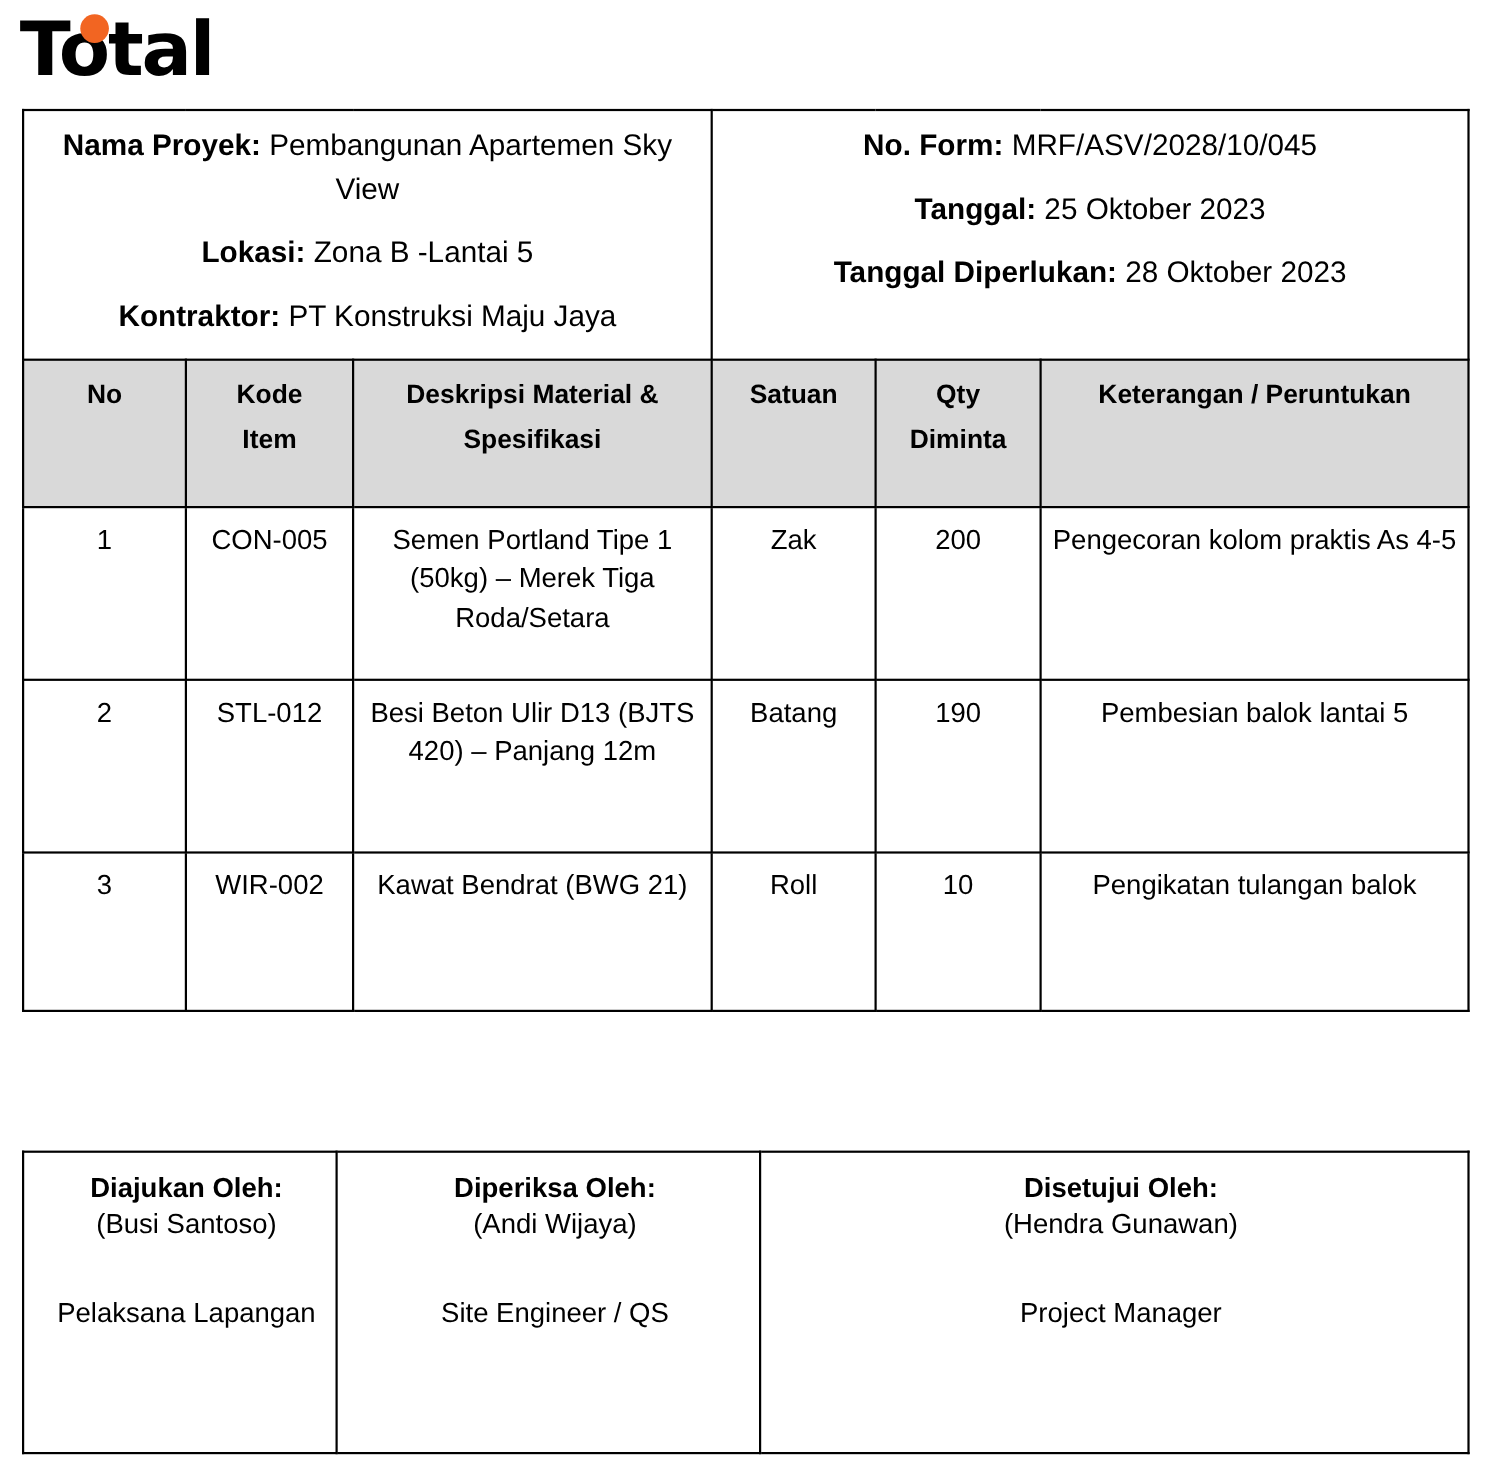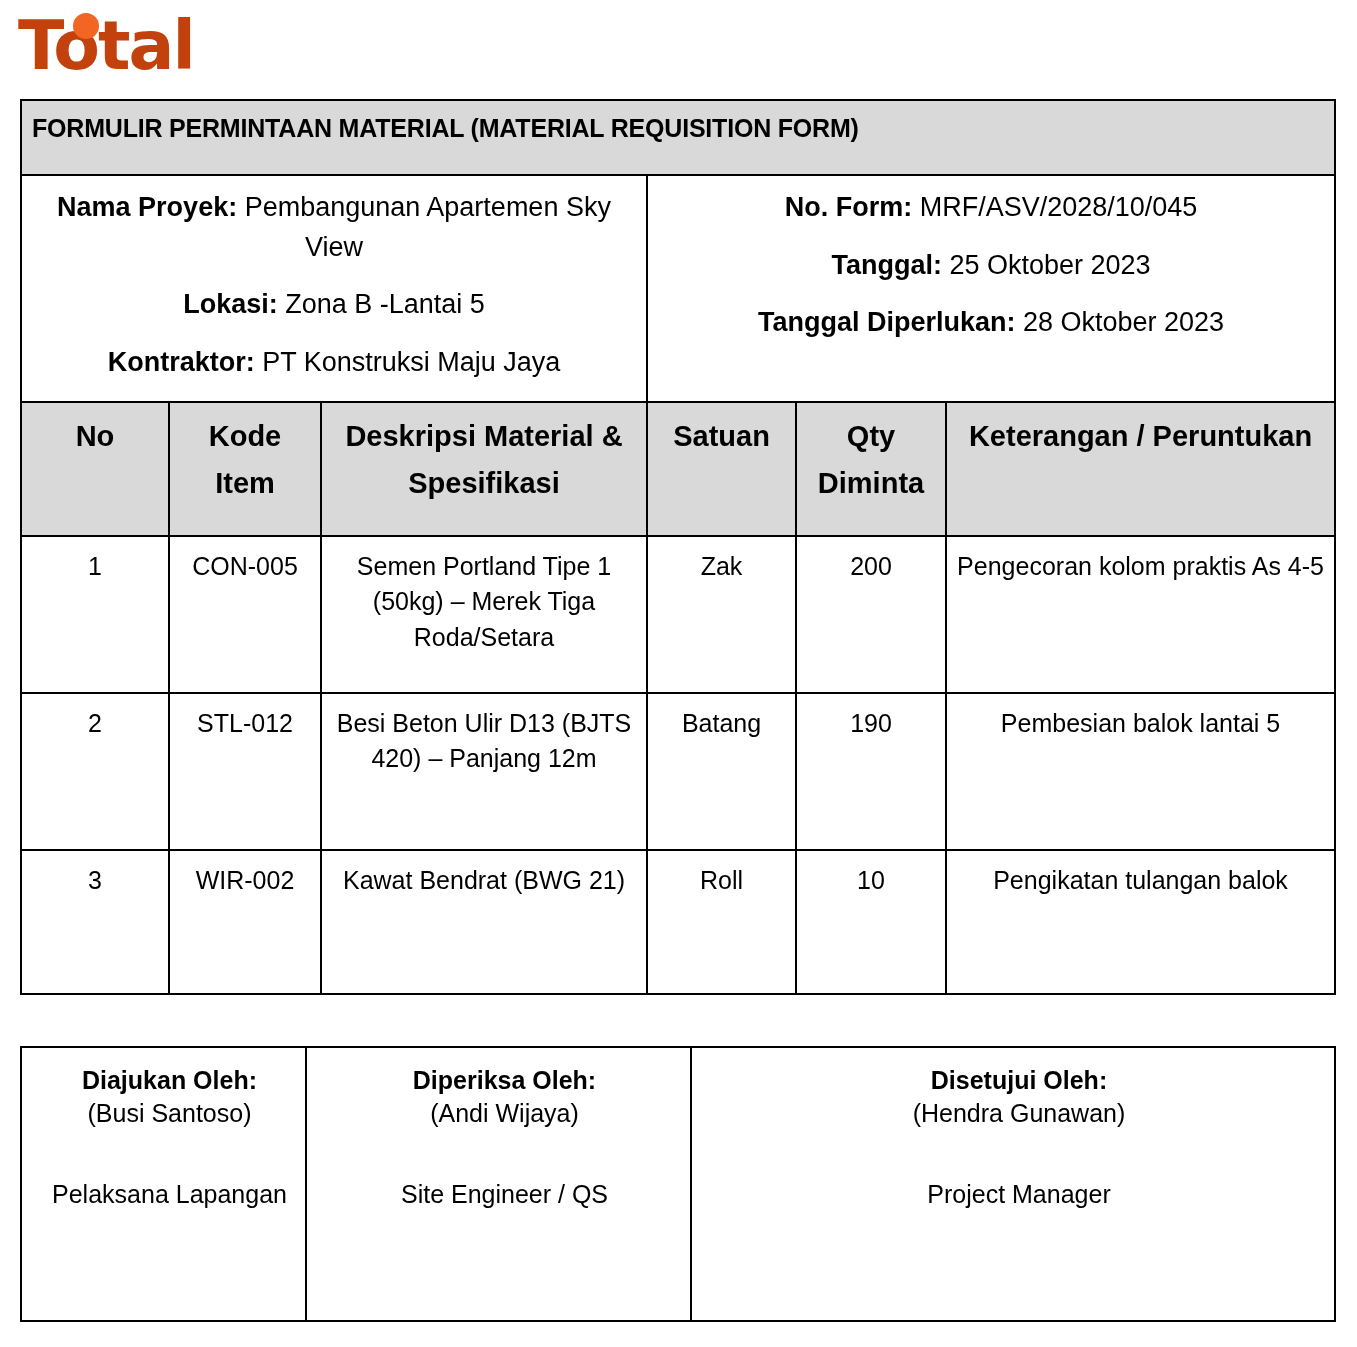--- a/index.html
+++ b/index.html
@@ -21,21 +21,21 @@
     left: 18px;
     top: 2px;
     height: 88px;
   }
   .logo-text {
     font-family: "DejaVu Sans", sans-serif;
     font-weight: bold;
     font-size: 68px;
     line-height: 88px;
     letter-spacing: -2px;
-    color: #c2410c;
+    color: #000000;
     display: block;
   }
   .logo-dot {
     position: absolute;
     left: 55px;
     top: 11px;
     width: 26px;
     height: 26px;
     border-radius: 50%;
     background: #f26522;
@@ -73,21 +73,21 @@
     text-align: center;
   }
   .info-cell .line { margin-bottom: 18px; }
   .info-cell .line:last-child { margin-bottom: 4px; }
   .info-cell b { font-weight: bold; }
 
   .col-hdr {
     background: #d9d9d9;
     text-align: center;
     font-weight: bold;
-    font-size: 29px;
+    font-size: 24px;
     line-height: 1.22;
     padding: 16px 4px 0 4px !important;
     height: 116px;
     vertical-align: top;
   }
   .col-hdr .l2 { display: block; margin-top: 12px; }
 
   .data-cell {
     text-align: center;
     font-size: 25px;
@@ -141,23 +141,20 @@
   <colgroup>
     <col style="width:148px">
     <col style="width:152px">
     <col style="width:326px">
     <col style="width:149px">
     <col style="width:150px">
     <col style="width:389px">
   </colgroup>
 
   <tbody>
-      <tr>
-    <td class="title-cell" colspan="6">FORMULIR PERMINTAAN MATERIAL (MATERIAL REQUISITION FORM)</td>
-  </tr>
 
   <tr>
     <td class="info-cell" colspan="3">
       <div class="line">
         <b>Nama Proyek:</b>
         <span>Pembangunan Apartemen Sky View</span>
       </div>
       <div class="line">
         <b>Lokasi:</b>
         <span>Zona B -Lantai 5</span>

